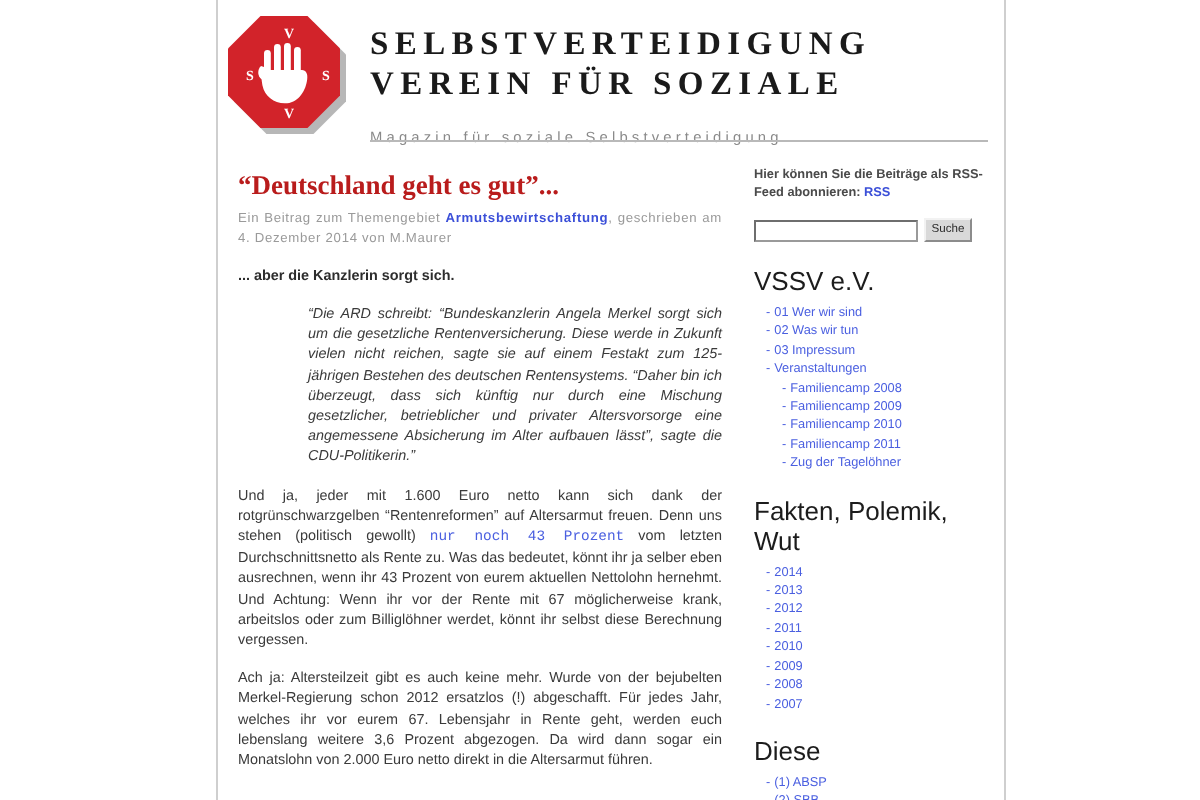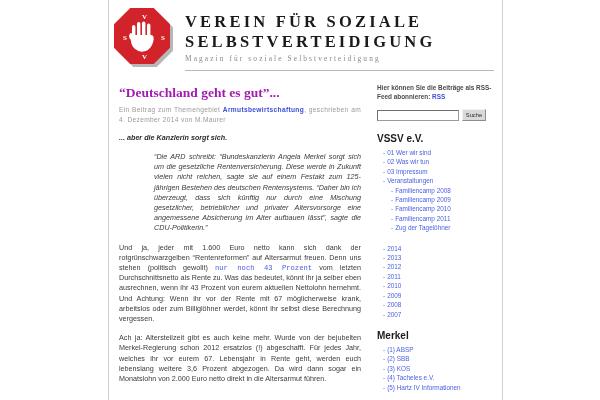--- a/index.html
+++ b/index.html
@@ -87,25 +87,25 @@
   .site-title {
     font-family: "Liberation Serif", serif;
     font-weight: bold;
     font-size: 16.5px;
     line-height: 20px;
     letter-spacing: 3.2px;
     color: #1a1a1a;
     white-space: nowrap;
   }
   .site-tagline {
-    font-family: Liberation Serif, serif;
+    font-family: Liberation Sans, sans-serif;
     font-size: 7.4px;
     letter-spacing: 2.1px;
     color: #8a8a8a;
-    margin-top: 2px;
+    margin-top: 12px;
     white-space: nowrap;
   }
   #header-rule {
     position: absolute;
     left: 76px;
     right: 8px;
     top: 70px;
     height: 1px;
     background: #b9b9b9;
   }
@@ -128,21 +128,21 @@
     padding: 6px 6px 0 6px;
     box-sizing: border-box;
   }
 
   
   .post-title {
     font-family: "Liberation Serif", serif;
     font-weight: bold;
     font-size: 13.5px;
     line-height: 16px;
-    color: #a21caf;
+    color: #b91c1c;
     margin: 2px 0 4px 0;
   }
   .post-meta {
     font-size: 6.6px;
     line-height: 9.5px;
     color: #9a9a9a;
     letter-spacing: 0.35px;
     text-align: justify;
     margin-bottom: 9px;
   }
@@ -150,21 +150,20 @@
     color: #3b4fd8;
     font-weight: bold;
     text-decoration: none;
   }
   .lead {
     font-size: 7.2px;
     line-height: 10px;
     font-weight: bold;
     color: #2d2d2d;
     margin: 0 0 9px 0;
-    font-style: italic;
   }
   p.body {
     font-size: 7.2px;
     line-height: 10.2px;
     color: #3a3a3a;
     text-align: justify;
     margin: 0 0 9px 0;
   }
   p.body.quote { font-style: italic; margin-left: 35px; }
   p.body a {
@@ -208,22 +207,22 @@
     border-top-color: #f2f2f2;
     border-left-color: #f2f2f2;
     font-size: 5.8px;
     color: #2b2b2b;
     font-family: "Liberation Sans", sans-serif;
     padding: 0 2px;
     cursor: pointer;
   }
   .side-head {
     font-family: "Liberation Sans", sans-serif;
-    font-weight: bold;
-    font-size: 10px;
+    font-weight: normal;
+    font-size: 13px;
     color: #1c1c1c;
     margin: 0 0 4px 0;
   }
   ul.side-list {
     list-style: none;
     margin: 0 0 11px 0;
     padding: 0 0 0 6px;
   }
   ul.side-list li {
     font-size: 6.4px;
@@ -259,22 +258,22 @@
               <rect x="14" y="0.5" width="3.4" height="17.5" rx="1.7"></rect>
               <rect x="19" y="2.5" width="3.4" height="15.5" rx="1.7"></rect>
               <path d="M2.5 12 C0.5 14 0.8 17 2.6 18.5 L4 19.6 L4 12.5 Z"></path>
               <path d="M3.6 14 L23 14 C25 14 26 16 25.6 18.6 C25 24 21.6 30 15.6 30.6 C9.6 31.2 4.4 27.4 3.2 21.6 C2.6 18.6 2.6 16 3.6 14 Z"></path>
             </g>
           </svg>
         </div>
       </div>
 
       <div id="title-block">
+        <div class="site-title">SELBSTVERTEIDIGUNG</div>
         <div class="site-title">VEREIN FÜR SOZIALE</div>
-        <div class="site-title">SELBSTVERTEIDIGUNG</div>
         <div class="site-tagline">Magazin für soziale Selbstverteidigung</div>
       </div>
       <div id="header-rule"></div>
     </div>
 
     <div id="columns">
 
       <div id="content">
         <h1 class="post-title">“Deutschland geht es gut”...</h1>
 
@@ -306,32 +305,33 @@
           <li><span class="dash">-</span><a href="#">02 Was wir tun</a></li>
           <li><span class="dash">-</span><a href="#">03 Impressum</a></li>
           <li><span class="dash">-</span><a href="#">Veranstaltungen</a></li>
           <li class="sub"><span class="dash">-</span><a href="#">Familiencamp 2008</a></li>
           <li class="sub"><span class="dash">-</span><a href="#">Familiencamp 2009</a></li>
           <li class="sub"><span class="dash">-</span><a href="#">Familiencamp 2010</a></li>
           <li class="sub"><span class="dash">-</span><a href="#">Familiencamp 2011</a></li>
           <li class="sub"><span class="dash">-</span><a href="#">Zug der Tagelöhner</a></li>
         </ul>
 
+        <div class="side-head">Fakten, Polemik, Wut</div>
         <ul class="side-list">
           <li><span class="dash">-</span><a href="#">2014</a></li>
           <li><span class="dash">-</span><a href="#">2013</a></li>
           <li><span class="dash">-</span><a href="#">2012</a></li>
           <li><span class="dash">-</span><a href="#">2011</a></li>
           <li><span class="dash">-</span><a href="#">2010</a></li>
           <li><span class="dash">-</span><a href="#">2009</a></li>
           <li><span class="dash">-</span><a href="#">2008</a></li>
           <li><span class="dash">-</span><a href="#">2007</a></li>
         </ul>
 
-        <div class="side-head">Merkel</div>
+        <div class="side-head">Diese</div>
         <ul class="side-list">
           <li><span class="dash">-</span><a href="#">(1) ABSP</a></li>
           <li><span class="dash">-</span><a href="#">(2) SBB</a></li>
           <li><span class="dash">-</span><a href="#">(3) KOS</a></li>
           <li><span class="dash">-</span><a href="#">(4) Tacheles e.V.</a></li>
           <li><span class="dash">-</span><a href="#">(5) Hartz IV Informationen</a></li>
 
         </ul>
 
       </div>

